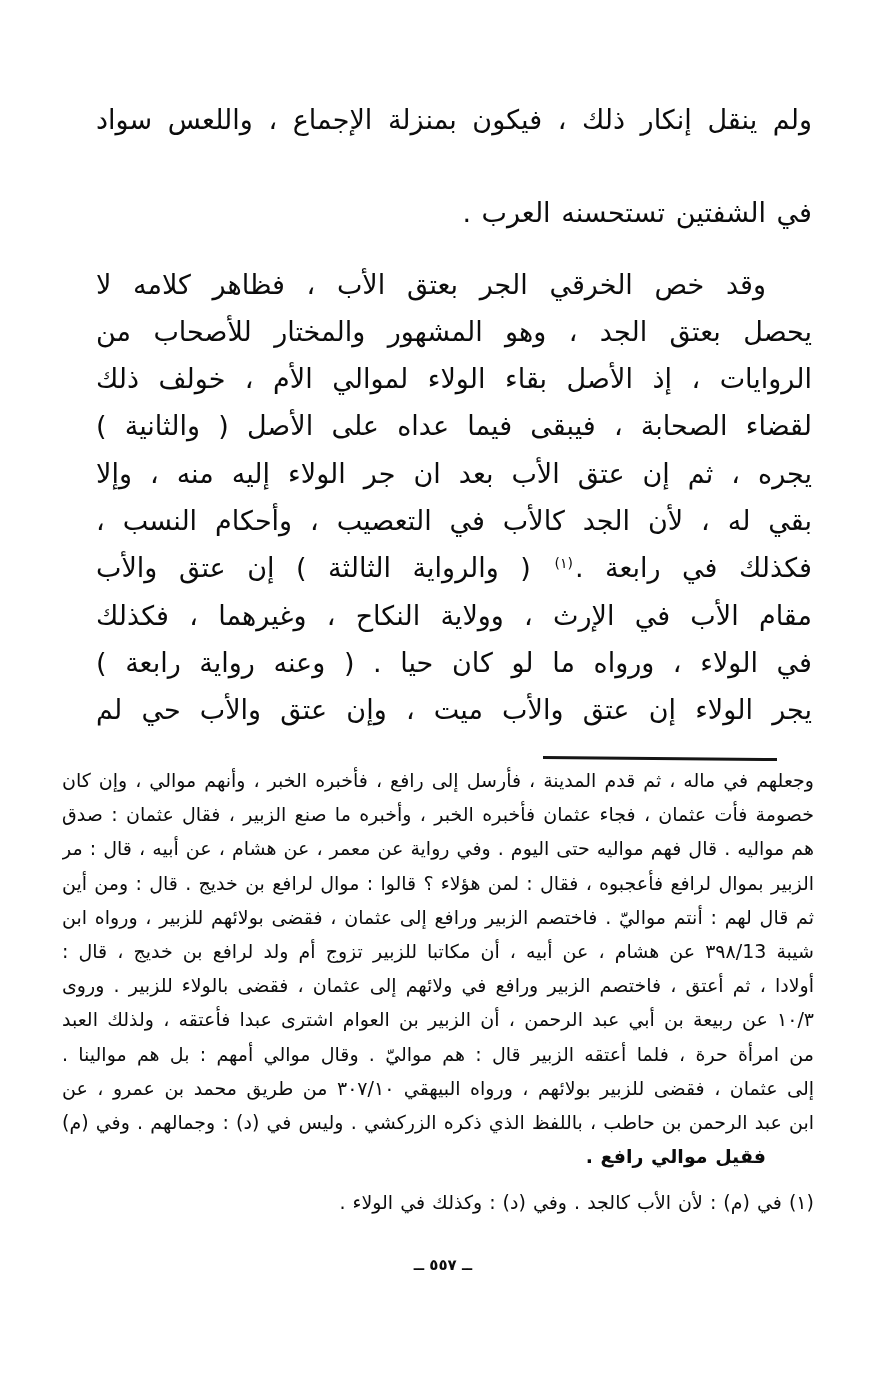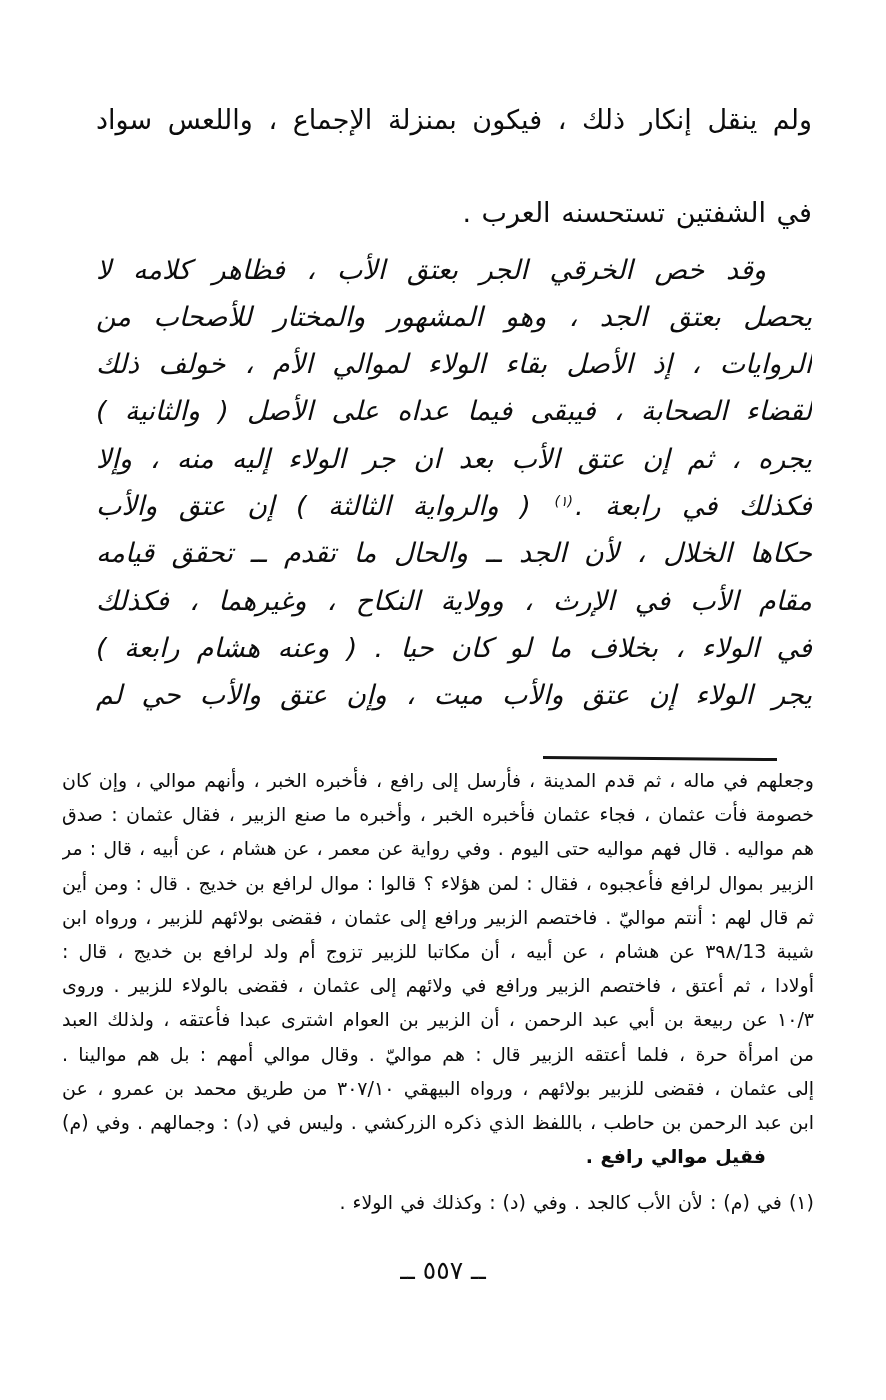--- a/index.html
+++ b/index.html
@@ -23,21 +23,21 @@
     padding-left: 9px;
   }
   
   .main-text {
     position: absolute;
     top: 96px;
     right: 74px;
     width: 716px;
   }
   .paragraph { margin: 0; }
-  .paragraph + .paragraph { margin-top: 9px; font-style: italic; }
+  .paragraph + .paragraph { margin-top: 24px; }
   .main-line {
     font-size: 27px;
     line-height: 47.3px;
     height: 47.3px;
     overflow: hidden;
     text-align: justify;
     text-align-last: justify;
     text-justify: inter-word;
     word-spacing: 2px;
     white-space: normal;
@@ -92,46 +92,46 @@
     text-align-last: right;
     margin-top: 12px;
   }
   
   .page-number {
     position: absolute;
     top: 1256px;
     left: 0;
     width: 100%;
     text-align: center;
-    font-size: 25px;
-    font-weight: normal;
+    font-size: 15px;
+    font-weight: bold;
     letter-spacing: 2px;
     direction: rtl;
   }
 </style>
 </head>
 <body>
 
 <div class="page">
 
   <div class="main-text">
       <div class="paragraph">
         <div class="main-line">ولم ينقل إنكار ذلك ، فيكون بمنزلة الإجماع ، واللعس سواد</div>
         <div class="main-line no-just">في الشفتين تستحسنه العرب .</div>
       </div>
       <div class="paragraph">
         <div class="main-line indent">وقد خص الخرقي الجر بعتق الأب ، فظاهر كلامه لا</div>
         <div class="main-line">يحصل بعتق الجد ، وهو المشهور والمختار للأصحاب من</div>
         <div class="main-line">الروايات ، إذ الأصل بقاء الولاء لموالي الأم ، خولف ذلك</div>
         <div class="main-line">لقضاء الصحابة ، فيبقى فيما عداه على الأصل ( والثانية )</div>
         <div class="main-line">يجره ، ثم إن عتق الأب بعد ان جر الولاء إليه منه ، وإلا</div>
+        <div class="main-line">بقي له ، لأن الجد كالأب في التعصيب ، وأحكام النسب ،</div>
         <div class="main-line"><span>فكذلك في رابعة .</span><sup>(١)</sup><span> ( والرواية الثالثة ) إن عتق والأب</span></div>
-        <div class="main-line">حكاها الخلال ، لأن الجد ــ والحال ما تقدم ــ تحقق قيامه</div>
         <div class="main-line">مقام الأب في الإرث ، وولاية النكاح ، وغيرهما ، فكذلك</div>
-        <div class="main-line">في الولاء ، بخلاف ما لو كان حيا . ( وعنه هشام رابعة )</div>
+        <div class="main-line">في الولاء ، ورواه ما لو كان حيا . ( وعنه رواية رابعة )</div>
         <div class="main-line">يجر الولاء إن عتق والأب ميت ، وإن عتق والأب حي لم</div>
       </div>
     </div>
 
   <div class="footnote-sep"></div>
 
   <div class="footnotes">
       <div class="footnote-line">وجعلهم في ماله ، ثم قدم المدينة ، فأرسل إلى رافع ، فأخبره الخبر ، وأنهم موالي ، وإن كان لك</div>
       <div class="footnote-line">خصومة فأت عثمان ، فجاء عثمان فأخبره الخبر ، وأخبره ما صنع الزبير ، فقال عثمان : صدق الزبير ،</div>
       <div class="footnote-line">هم مواليه . قال فهم مواليه حتى اليوم . وفي رواية عن معمر ، عن هشام ، عن أبيه ، قال : مر</div>

